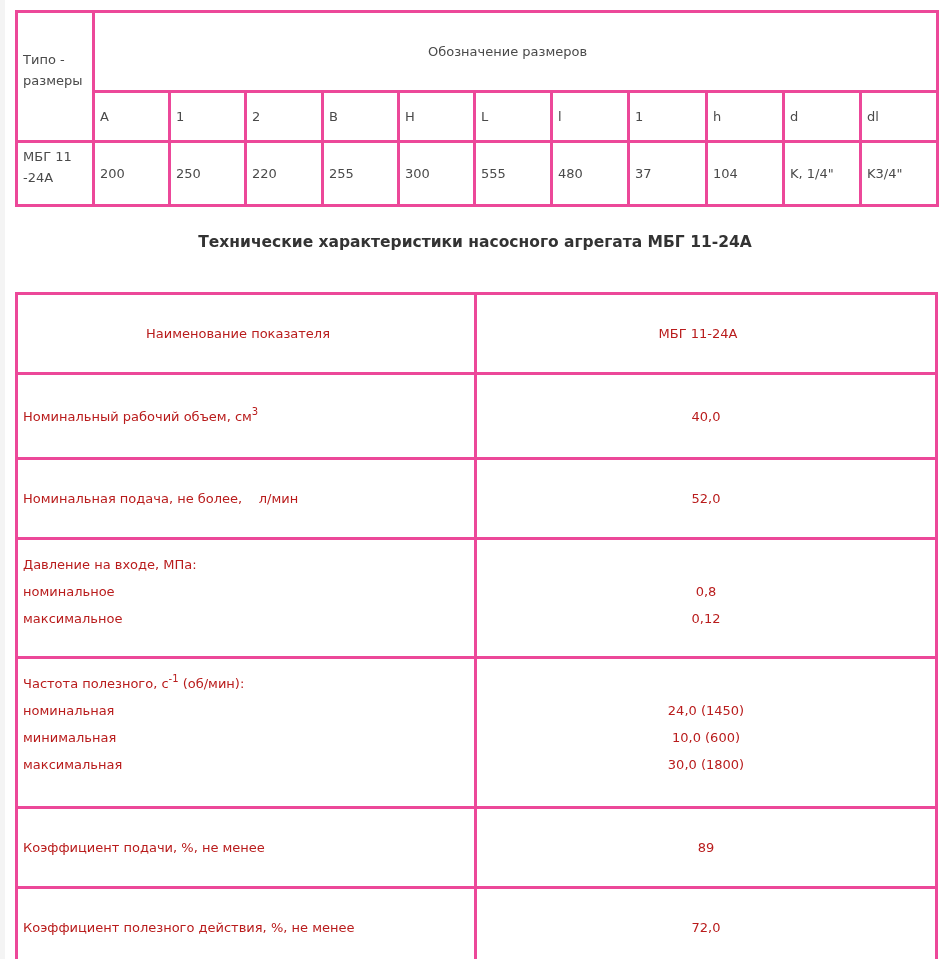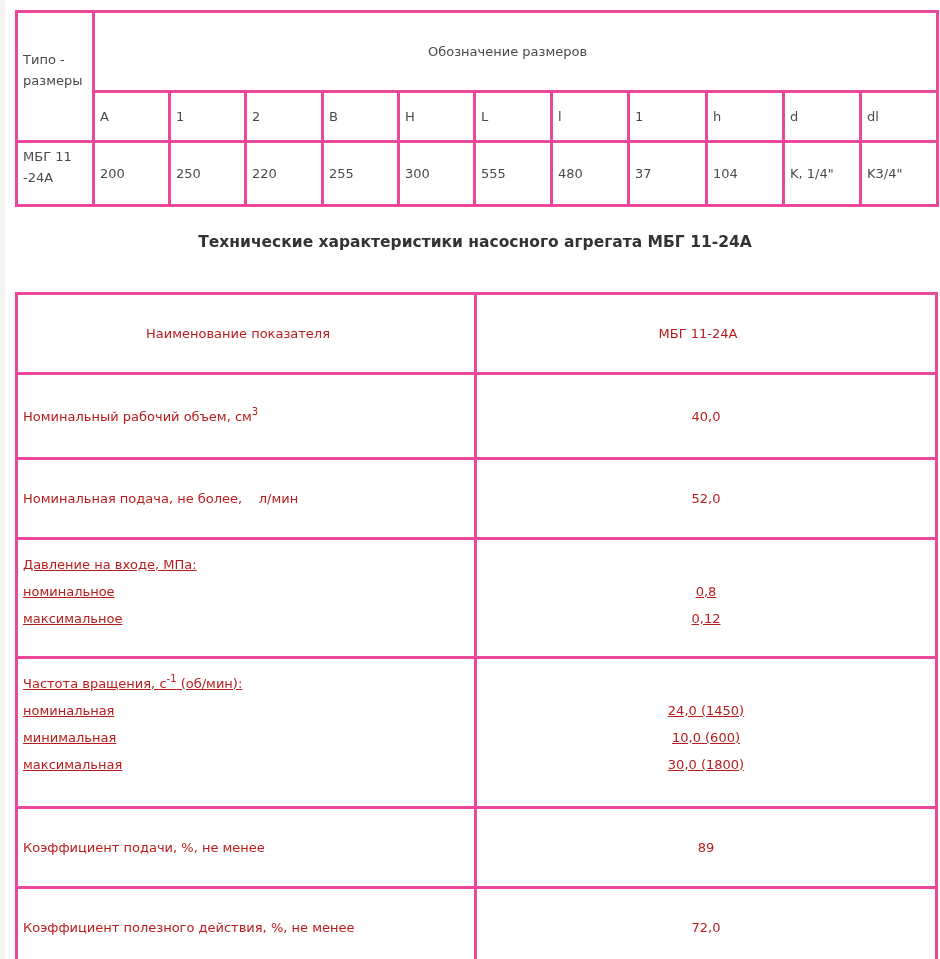--- a/index.html
+++ b/index.html
@@ -32,21 +32,21 @@
   }
 
   
   #specs { left: 15px; top: 292px; width: 920px; }
   #specs td { font-size: 13px; color: #b91c1c; }
   #specs .c-name { width: 458px; padding-left: 5px; }
   #specs .c-val { text-align: center; }
   #specs .hdr td { height: 45px; text-align: center; padding-left: 0; }
   #specs .r1 td { height: 50px; }
   #specs .r2 td { height: 45px; }
-  #specs .r-multi td { vertical-align: top; padding-top: 16px; text-decoration: underline; }
+  #specs .r-multi td { vertical-align: top; padding-top: 16px; }
   #specs .r3 td { height: 84px; }
   #specs .r4 td { height: 88px; }
   #specs .r5 td { height: 115px; }
   #specs .r-simple td { height: 45px; }
   .line { display: block; height: 27px; line-height: 18px; }
   .val-lines { padding-top: 27px; }
   sup { font-size: 10px; vertical-align: 6px; line-height: 0; }
 </style>
 </head>
 <body>
@@ -131,21 +131,21 @@
     </td>
     <td class="c-val">
       <div class="val-lines">
         <span class="line">0,8</span>
         <span class="line">0,12</span>
       </div>
     </td>
   </tr>
   <tr class="r-multi r5">
     <td class="c-name">
-      <span class="line"><span>Частота вращения, с</span><sup>-1</sup><span style="white-space:pre"> (об/мин):</span></span>
+      <span class="line"><span>Частота полезного, с</span><sup>-1</sup><span style="white-space:pre"> (об/мин):</span></span>
       <span class="line">номинальная</span>
       <span class="line">минимальная</span>
       <span class="line">максимальная</span>
     </td>
     <td class="c-val">
       <div class="val-lines">
         <span class="line">24,0 (1450)</span>
         <span class="line">10,0 (600)</span>
         <span class="line">30,0 (1800)</span>
       </div>

